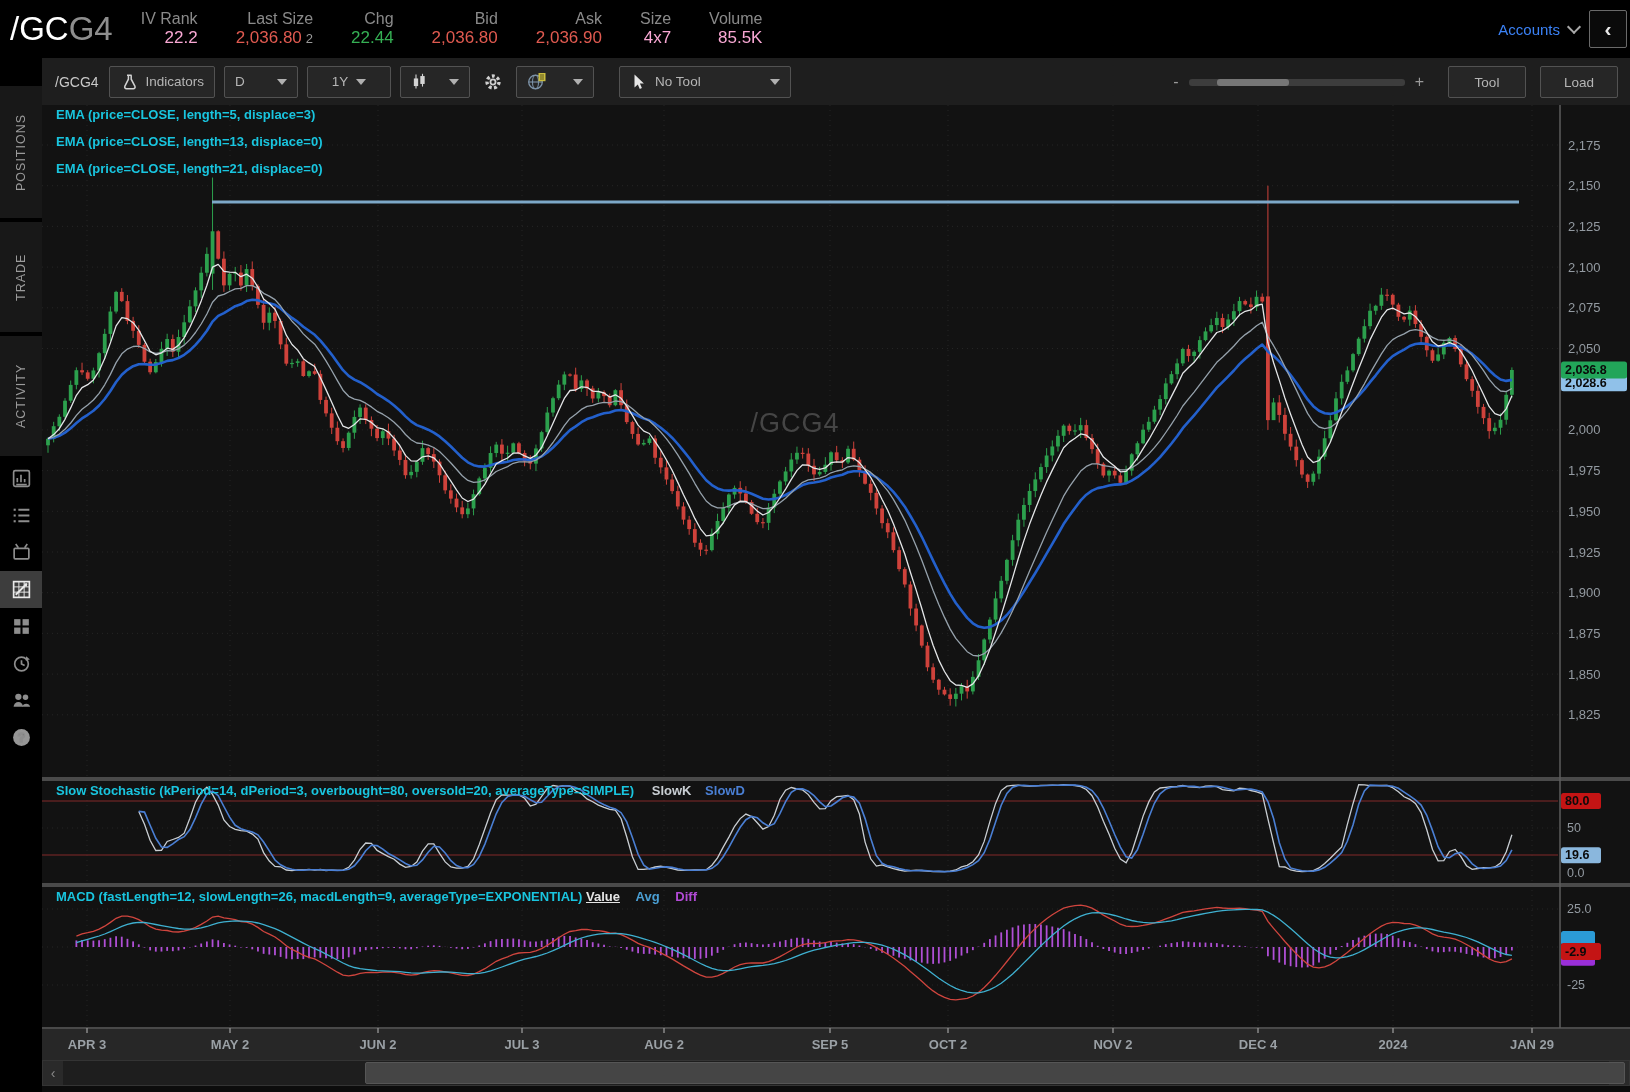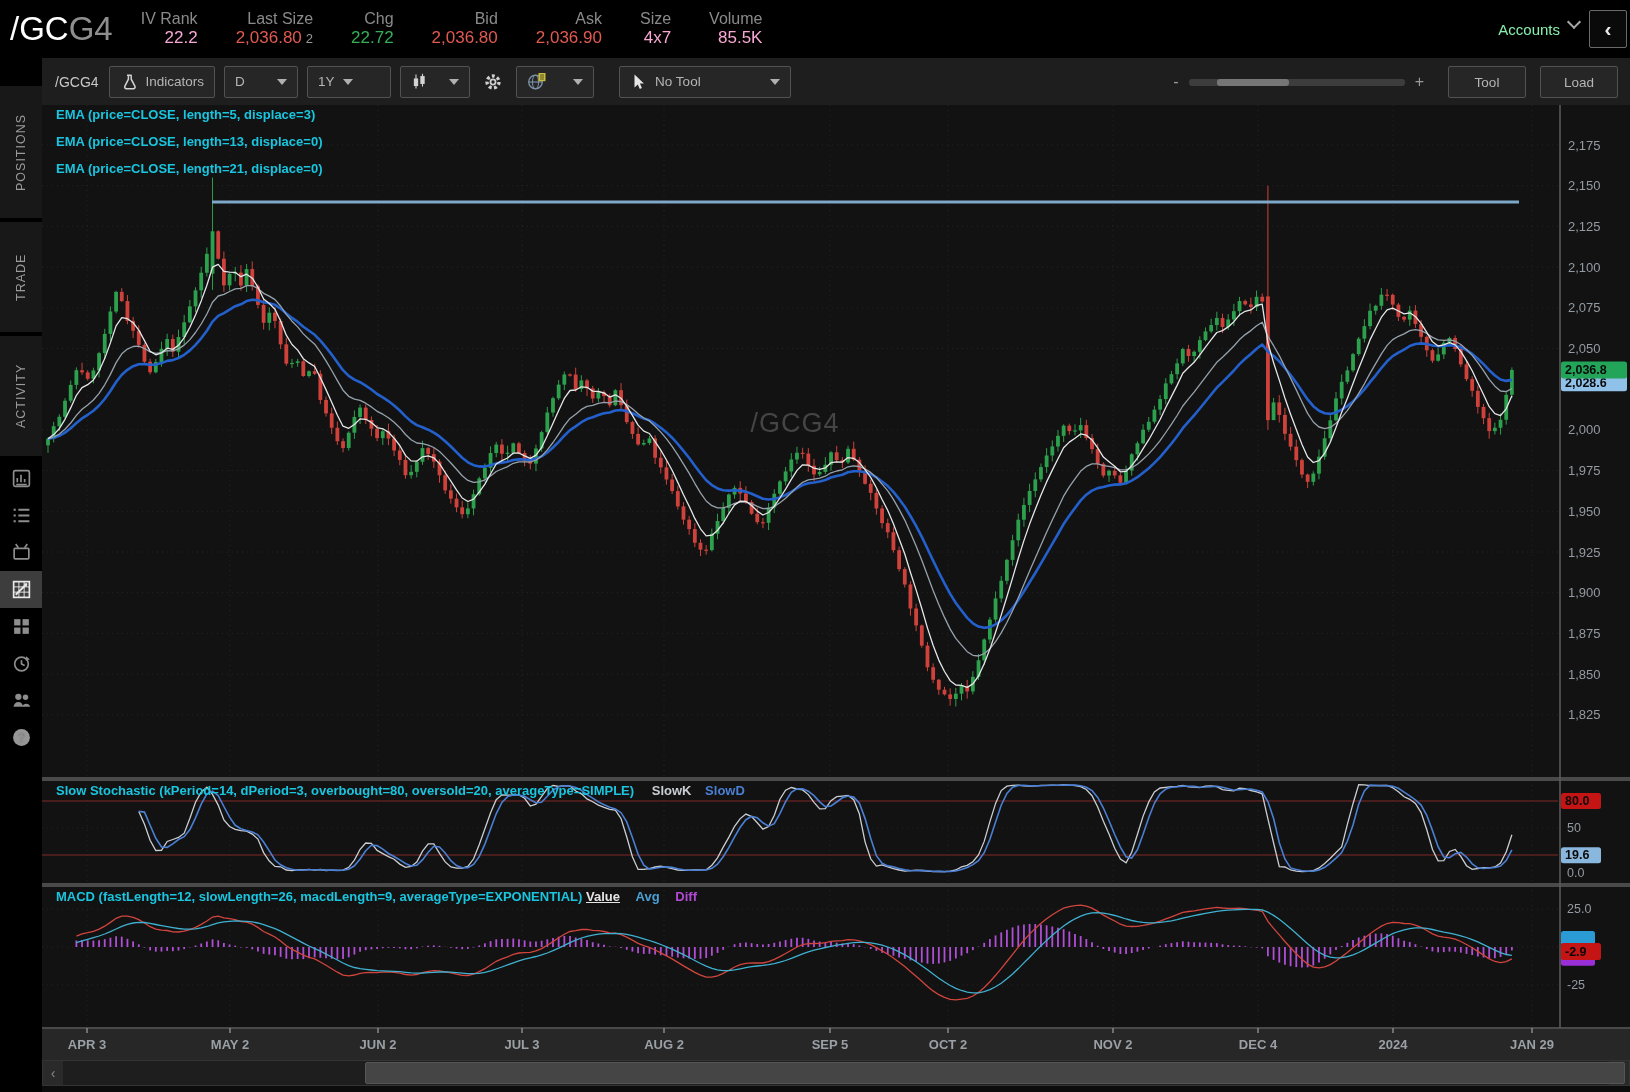--- a/index.html
+++ b/index.html
@@ -9,21 +9,21 @@
   #header{position:absolute;left:0;top:0;width:1630px;height:58px;background:#000;display:flex;align-items:center;}
   .logo{margin-left:10px;font-size:33px;letter-spacing:0;}
   .logo .main{color:#fff;} .logo .suf{color:#8e8e8e;}
   #quote{display:flex;gap:38px;margin-left:28px;align-items:flex-end;}
   .hq-col{display:flex;flex-direction:column;align-items:flex-end;line-height:1.15;}
   .hq-label{font-size:16px;color:#8a8a8a;}
   .hq-value{font-size:17px;color:#f9a8d4;}
   .hq-value.red{color:#e05a50;} .hq-value.green{color:#35b054;}
   .hq-extra{font-size:13px;color:#9a9a9a;margin-left:4px;}
   #header-right{position:absolute;right:0;top:0;height:58px;display:flex;align-items:center;gap:10px;}
-  #accounts{display:flex;gap:9px;color:#86efac;font-size:15px;cursor:pointer;}
+  #accounts{display:flex;align-items:center;gap:9px;color:#3b82f6;font-size:15px;cursor:pointer;}
   .chev-down{width:8px;height:8px;border-right:2.5px solid #a8a8a8;border-bottom:2.5px solid #a8a8a8;transform:rotate(45deg);margin-top:-4px;}
   #collapse-btn{width:36px;height:36px;border:1px solid #6a6a6a;border-radius:2px;margin-right:3px;
       display:flex;align-items:center;justify-content:center;color:#e8e8e8;font-size:21px;font-weight:bold;cursor:pointer;background:#0a0a0a;}
   
   #sidebar{position:absolute;left:0;top:58px;width:42px;height:1034px;background:#000;}
   .side-tab{width:42px;background:#181818;color:#9b9b9b;font-size:12.5px;letter-spacing:1px;
       display:flex;align-items:center;justify-content:center;writing-mode:vertical-rl;transform:rotate(180deg);
       margin-bottom:4px;cursor:pointer;}
   #tabs{margin-top:28px;}
   .side-icon{width:42px;height:37px;display:flex;align-items:center;justify-content:center;cursor:pointer;}
@@ -66,21 +66,21 @@
       <div class="hq-col">
         <span class="hq-label">IV Rank</span>
         <span class="hq-value">22.2</span>
       </div>
       <div class="hq-col">
         <span class="hq-label">Last Size</span>
         <span><span class="hq-value red">2,036.80</span><span class="hq-extra">2</span></span>
       </div>
       <div class="hq-col">
         <span class="hq-label">Chg</span>
-        <span class="hq-value green">22.72</span>
+        <span class="hq-value green">22.44</span>
       </div>
       <div class="hq-col">
         <span class="hq-label">Bid</span>
         <span class="hq-value red">2,036.80</span>
       </div>
       <div class="hq-col">
         <span class="hq-label">Ask</span>
         <span class="hq-value red">2,036.90</span>
       </div>
       <div class="hq-col">
@@ -178,21 +178,21 @@
     <div class="tb-btn">
       <svg width="18" height="18" viewBox="0 0 18 18">
           <path d="M7 2.2 h4.6 M8.4 2.2 v4 L4.8 13.4 a1.7 1.7 0 0 0 1.6 2.3 h7 a1.7 1.7 0 0 0 1.6 -2.3 L11.2 6.2 v-4" stroke="#d2d2d2" stroke-width="1.5" fill="none"></path>
         </svg>
       <span>Indicators</span>
     </div>
     <div class="tb-btn" style="width:52px;justify-content:space-between">
       <span>D</span>
         <span class="caret"></span>
     </div>
-    <div class="tb-btn" style="width:62px;justify-content:flex-start">
+    <div class="tb-btn" style="width:62px;justify-content:center">
       <span>1Y</span>
         <span class="caret"></span>
     </div>
     <div class="tb-btn" style="width:48px;justify-content:space-between">
       <svg width="17" height="17" viewBox="0 0 17 17">
           <g fill="#d4d4d4" stroke="#d4d4d4" stroke-width="1.1">
             <line x1="5" y1="1.5" x2="5" y2="6"></line>
             <rect x="3.4" y="6" width="3.2" height="6.5"></rect>
             <line x1="5" y1="12.5" x2="5" y2="15.5"></line>
             <line x1="11.5" y1="0.8" x2="11.5" y2="3.6"></line>

